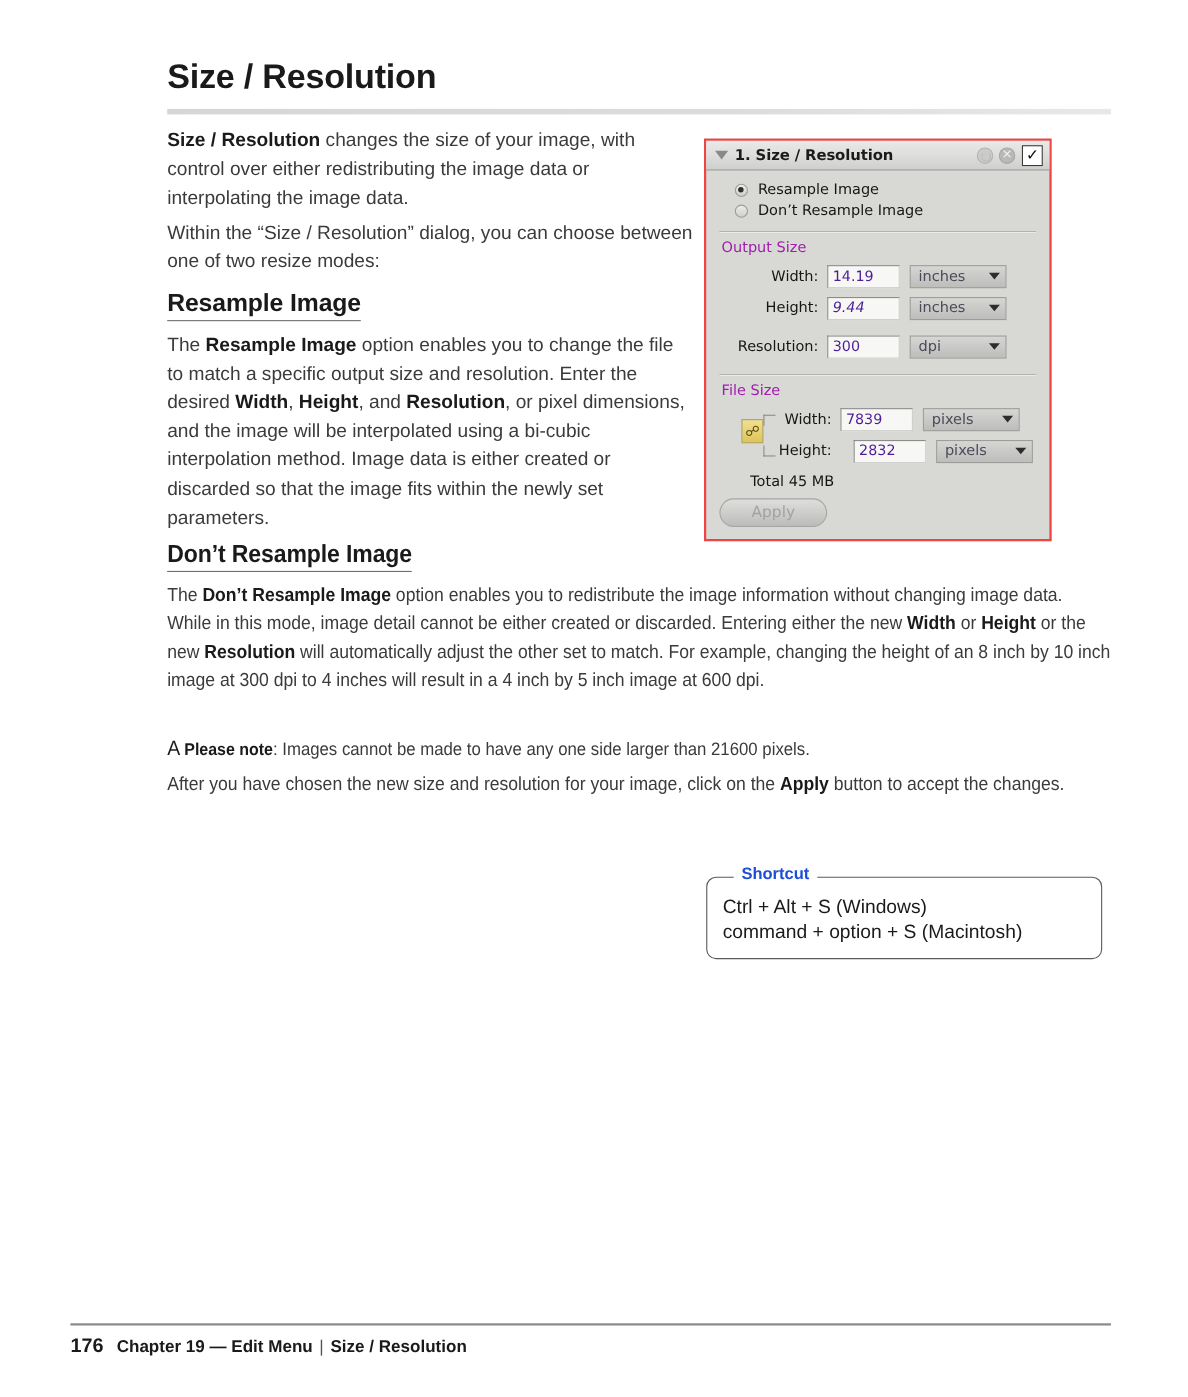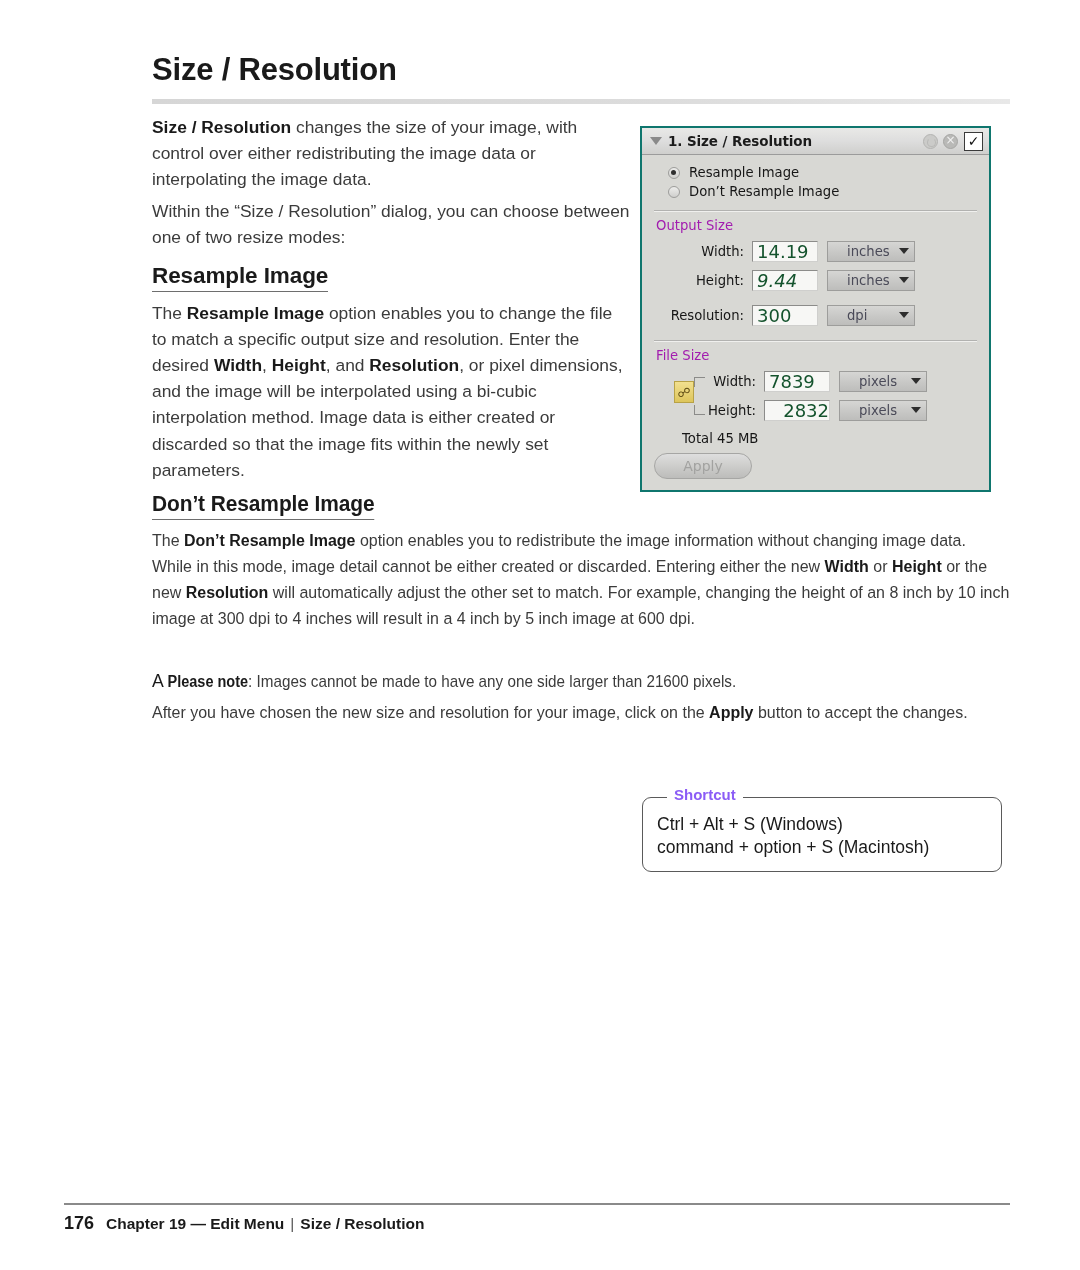--- a/index.html
+++ b/index.html
@@ -104,24 +104,24 @@
     font-weight: bold;
     font-size: 15.6px;
     color: #1a1a1a;
   }
 
   
   #resize-dialog {
     position: absolute;
     left: 640px;
     top: 126px;
-    width: 351px;
+    width: 316px;
     height: 366px;
     background: #d8d8d4;
-    border: 2px solid #0f766e;
+    border: 2px solid #ef4444;
     box-sizing: border-box;
     font-family: "DejaVu Sans", sans-serif;
   }
   #dialog-titlebar {
     height: 27px;
     background: linear-gradient(to bottom, #e9e9e7 0%, #dedede 48%, #cfcfcd 100%);
     border-bottom: 1px solid #9b9b9b;
     display: flex;
     align-items: center;
     padding: 0 6px 0 8px;
@@ -246,36 +246,36 @@
     flex: none;
   }
   .txtbox {
     width: 66px;
     height: 21px;
     background: #f7f7f5;
     border: 1px solid #8c8c8a;
     border-right-color: #cfcfcd;
     border-bottom-color: #cfcfcd;
     box-sizing: border-box;
-    font-size: 18px;
-    color: #14532d;
+    font-size: 13px;
+    color: #4c1d95;
     padding: 0 0 0 4px;
     line-height: 19px;
     flex: none;
   }
   .combo {
     width: 88px;
     height: 21px;
     background: linear-gradient(to bottom, #d6d6d4 0%, #c9c9c7 50%, #bdbdbb 100%);
     border: 1px solid #9d9d9b;
     box-sizing: border-box;
     display: flex;
     align-items: center;
     justify-content: space-between;
-    padding: 0 5px 0 19px;
+    padding: 0 5px 0 7px;
     font-size: 13.2px;
     color: #4a4a58;
     flex: none;
     margin-left: 9px;
   }
   .combo .caret {
     width: 0; height: 0;
     border-left: 5px solid transparent;
     border-right: 5px solid transparent;
     border-top: 6px solid #2d2d2d;
@@ -339,21 +339,21 @@
     box-sizing: border-box;
   }
   #shortcut-legend {
     position: absolute;
     left: 24px;
     top: -12px;
     background: #ffffff;
     padding: 0 7px;
     font-size: 15px;
     font-weight: bold;
-    color: #8b5cf6;
+    color: #1d4ed8;
   }
   #shortcut-lines {
     padding: 15px 0 0 14px;
     font-size: 17.5px;
     line-height: 1.33;
     color: #1a1a1a;
     font-family: "Liberation Sans", sans-serif;
   }
 
   
@@ -497,21 +497,21 @@
           <span class="field-label" style="width:52px;">Width:</span>
           <span class="txtbox" style="margin-left:8px;">7839</span>
           <span class="combo">
             <span>pixels</span>
             <span class="caret"></span>
           </span>
         </div>
 
         <div class="field-row" style="padding-left:52px;">
           <span class="field-label" style="width:52px;">Height:</span>
-          <span class="txtbox" style="margin-left:8px;text-align:right;">2832</span>
+          <span class="txtbox" style="margin-left:20px;">2832</span>
           <span class="combo">
             <span>pixels</span>
             <span class="caret"></span>
           </span>
         </div>
       </div>
 
       <div id="total-size">Total 45 MB</div>
 
       <div id="apply-button">Apply</div>

